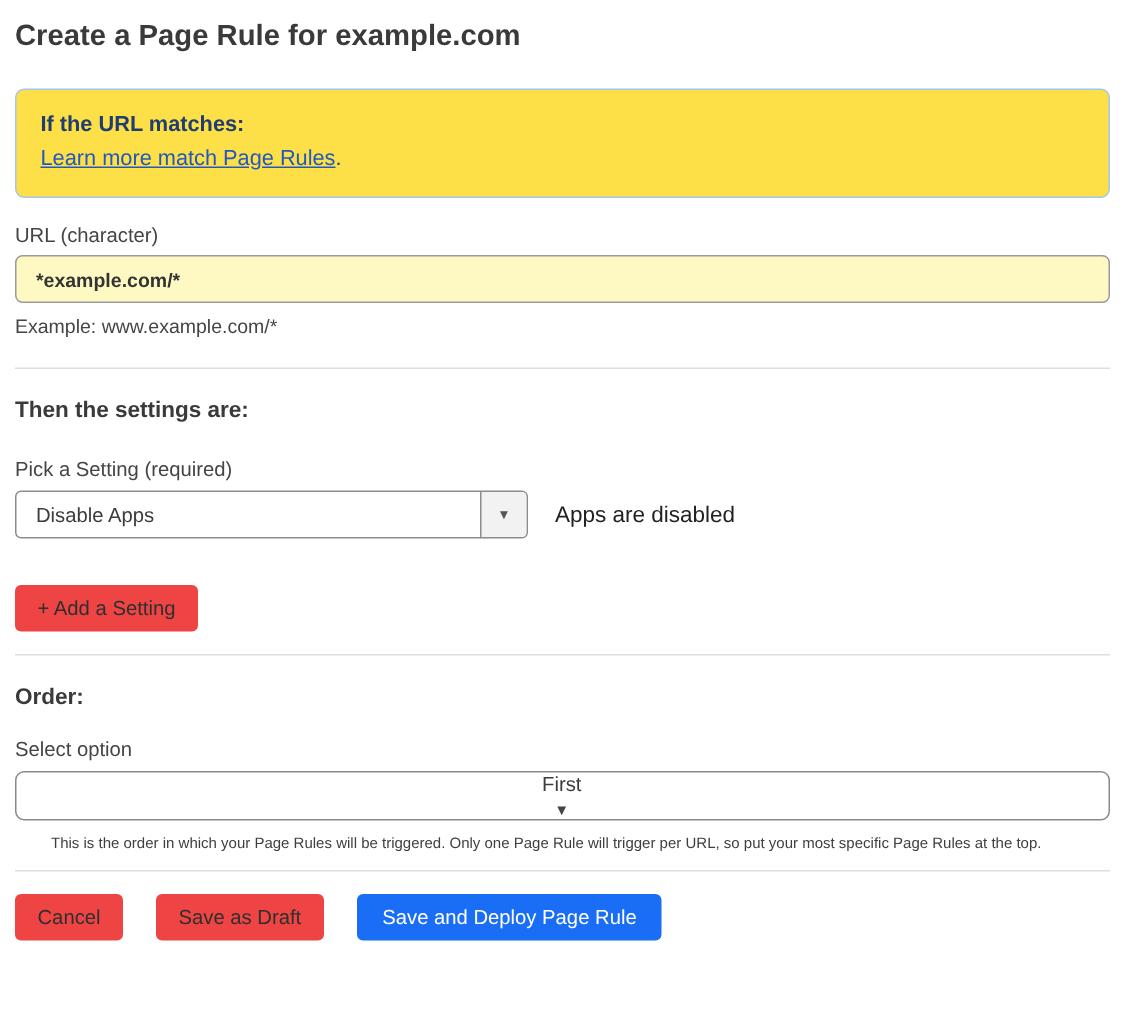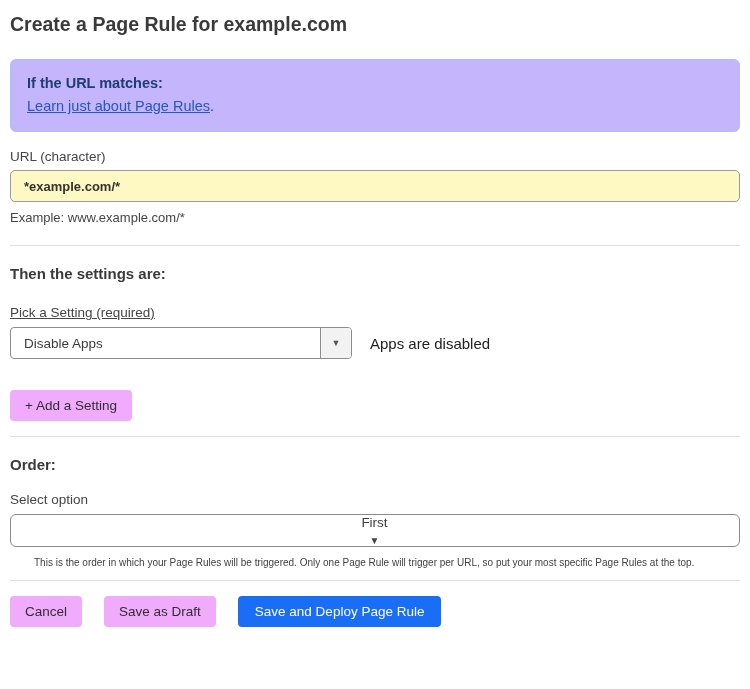--- a/index.html
+++ b/index.html
@@ -12,21 +12,21 @@
     padding: 11px 10px 12px 10px;
     overflow: hidden;
   }
   .page-title {
     font-size: 19.5px;
     font-weight: 700;
     color: #3a3a3a;
     margin: 2px 0 23px 0;
   }
   .info-box {
-    background: #c4b5fd;
+    background: #fde047;
     border: 1px solid #a3c6ee;
     border-radius: 6px;
     padding: 12px 16px 13px 16px;
     color: #1f3d70;
     font-size: 14.5px;
     line-height: 1.6;
   }
   .info-heading { font-weight: 700; }
   .info-link {
     color: #2358c0;
@@ -62,21 +62,21 @@
     border: none;
     border-top: 1px solid #dedede;
     margin-top: 20px;
   }
   .section-heading {
     font-size: 15px;
     font-weight: 700;
     color: #3a3a3a;
     margin-top: 19px;
   }
-  .setting-label { margin-top: 23px; text-decoration: underline; }
+  .setting-label { margin-top: 23px; }
   .setting-row {
     display: flex;
     align-items: center;
     margin-top: 7px;
   }
   .select-box {
     display: flex;
     align-items: stretch;
     width: 342px;
     height: 32px;
@@ -117,21 +117,21 @@
     display: inline-block;
     border: none;
     border-radius: 4px;
     font-family: "Liberation Sans", sans-serif;
     font-size: 13.5px;
     height: 31px;
     padding: 0 15px;
     cursor: pointer;
   }
   .btn-gray {
-    background: #f0abfc;
+    background: #ef4444;
     color: #2f2f2f;
   }
   .btn-blue {
     background: #1a6ef5;
     color: #ffffff;
     padding: 0 17px;
   }
   .add-setting { margin-top: 31px; }
   .divider-after-settings { margin-top: 15px; }
   .order-heading { margin-top: 19px; }
@@ -169,21 +169,21 @@
 </style>
 </head>
 <body>
 
 
 
 <h1 class="page-title">Create a Page Rule for example.com</h1>
 
 <div class="info-box">
   <div class="info-heading">If the URL matches:</div>
-  <div><a class="info-link">Learn just about Page Rules</a><span>.</span></div>
+  <div><a class="info-link">Learn more match Page Rules</a><span>.</span></div>
 </div>
 
 <div class="field-label">URL (character)</div>
 <input class="url-input" type="text" value="*example.com/*" style="">
 <div class="helper-text">Example: www.example.com/*</div>
 
 <hr class="divider">
 
 <div class="section-heading">Then the settings are:</div>
 

